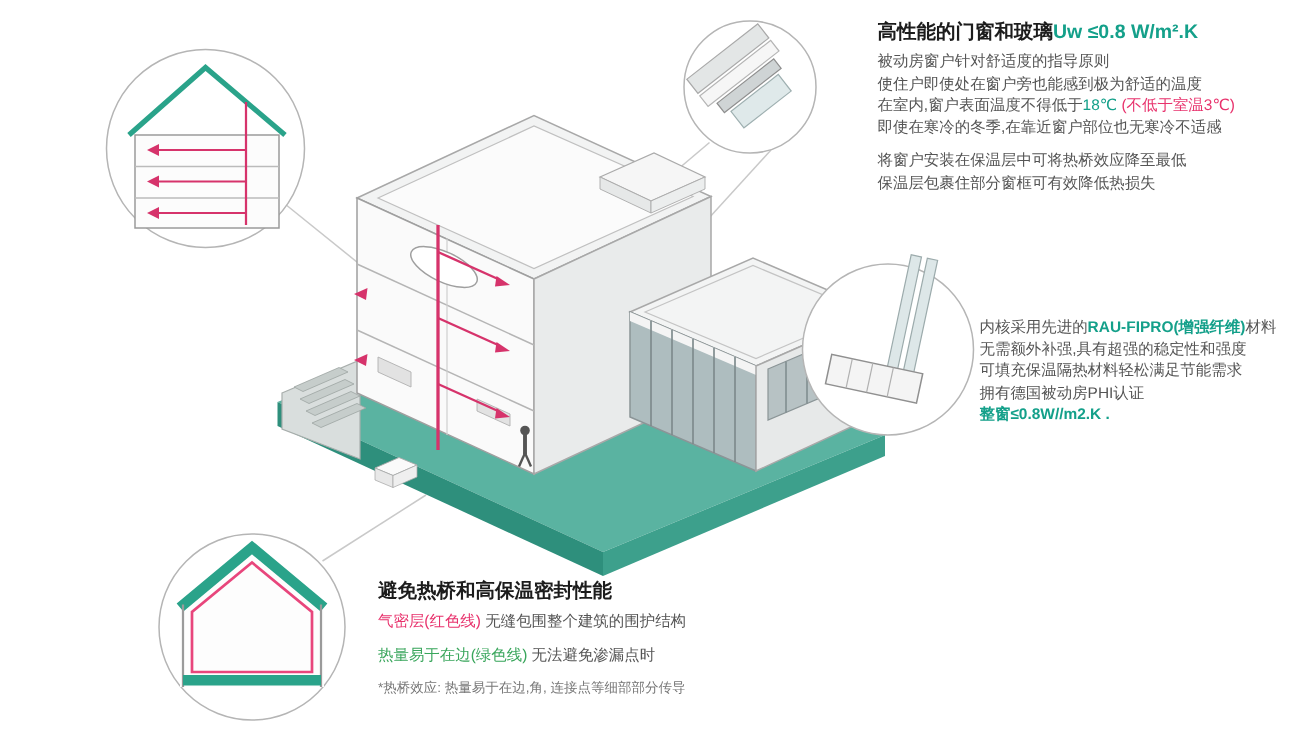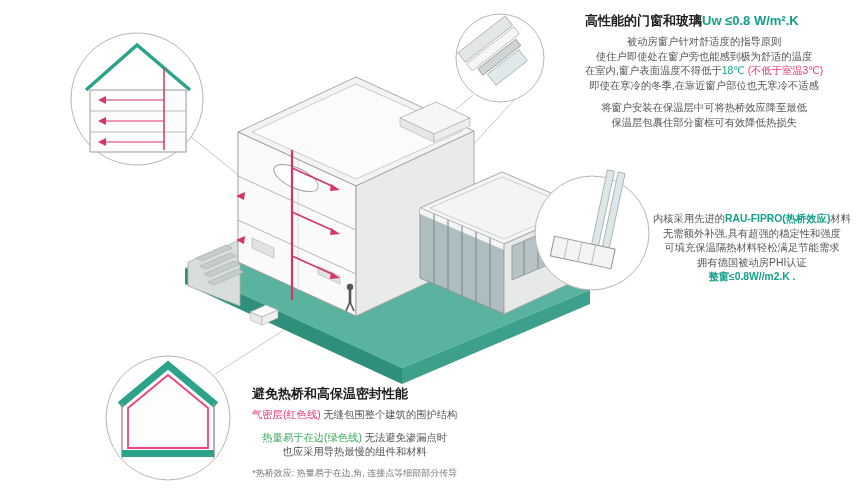--- a/index.html
+++ b/index.html
@@ -4,21 +4,21 @@
 <style>
   html,body{margin:0;padding:0;background:#fff;}
   .page{
     position:relative;width:865px;height:492px;background:#ffffff;overflow:hidden;
     font-family:"Liberation Sans","DejaVu Sans",sans-serif;
   }
   .art{position:absolute;left:0;top:0;}
   .blk{position:absolute;}
   .blk .line{white-space:nowrap;}
   .title{font-size:13px;font-weight:bold;color:#1c1c1c;white-space:nowrap;}
-  .body{font-size:10.5px;color:#555;line-height:15px;margin-top:5px;text-align:center;}
+  .body{font-size:10.5px;color:#555;line-height:15px;margin-top:5px;}
   .body-sm{font-size:10.3px;color:#555;line-height:14.5px;}
   .gap{height:8px;}
   .teal{color:var(--teal,#14a08a);}
   .red{color:var(--red,#e8336d);}
   .green{color:var(--green,#3aa65c);}
   .bold{font-weight:bold;}
   .footnote{font-size:9px;color:#777;margin-top:6px;white-space:nowrap;}
 </style>
 </head>
 <body>
@@ -193,37 +193,36 @@
       <div class="line">即使在寒冷的冬季,在靠近窗户部位也无寒冷不适感</div>
       <div class="gap"></div>
       <div class="line">将窗户安装在保温层中可将热桥效应降至最低</div>
       <div class="line">保温层包裹住部分窗框可有效降低热损失</div>
     </div>
   </div>
 
   <div class="blk" style="left:653px;top:212px;">
     <div class="body body-sm" style="margin-top:0;">
       <div class="line">
-        <span>内核采用先进的</span><span class="teal bold">RAU-FIPRO(热桥效应)</span><span>材料</span>
+        <span>内核采用先进的</span><span class="teal bold">RAU-FIPRO(增强纤维)</span><span>材料</span>
       </div>
       <div class="line">无需额外补强,具有超强的稳定性和强度</div>
       <div class="line">可填充保温隔热材料轻松满足节能需求</div>
       <div class="line">拥有德国被动房PHI认证</div>
       <div class="line teal bold">整窗≤0.8W//m2.K .</div>
     </div>
   </div>
 
   <div class="blk" style="left:252px;top:385px;">
     <div class="title">避免热桥和高保温密封性能</div>
     <div class="body body-sm">
       <div class="line">
         <span class="red">气密层(红色线)</span><span> 无缝包围整个建筑的围护结构</span>
       </div>
       <div class="gap"></div>
       <div class="line">
         <span class="green">热量易于在边(绿色线)</span><span> 无法避免渗漏点时</span>
       </div>
-      <div class="line">也应采用导热最慢的组件和材料</div>
       <div class="footnote">*热桥效应: 热量易于在边,角, 连接点等细部部分传导</div>
     </div>
   </div>
 
 </div>
 
 </body></html>

